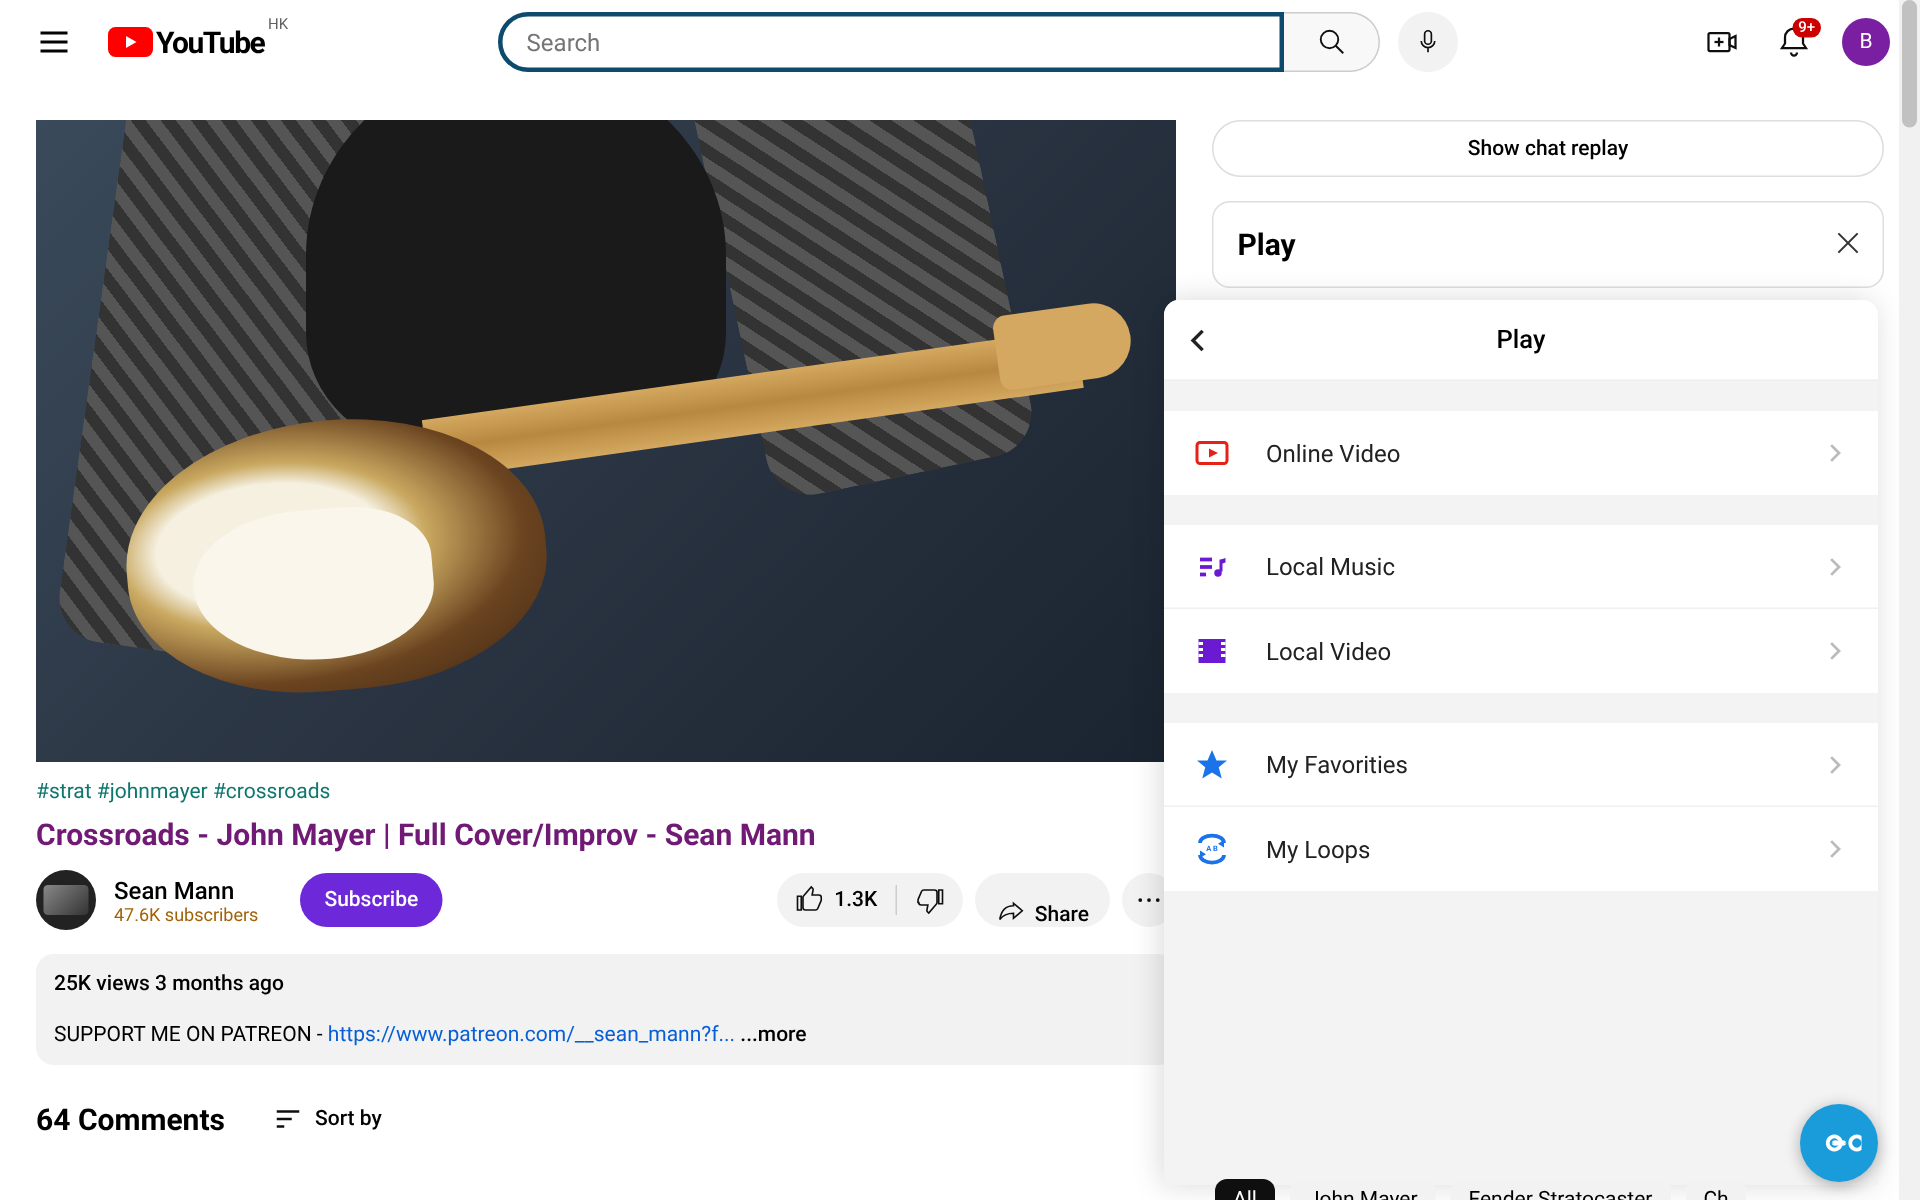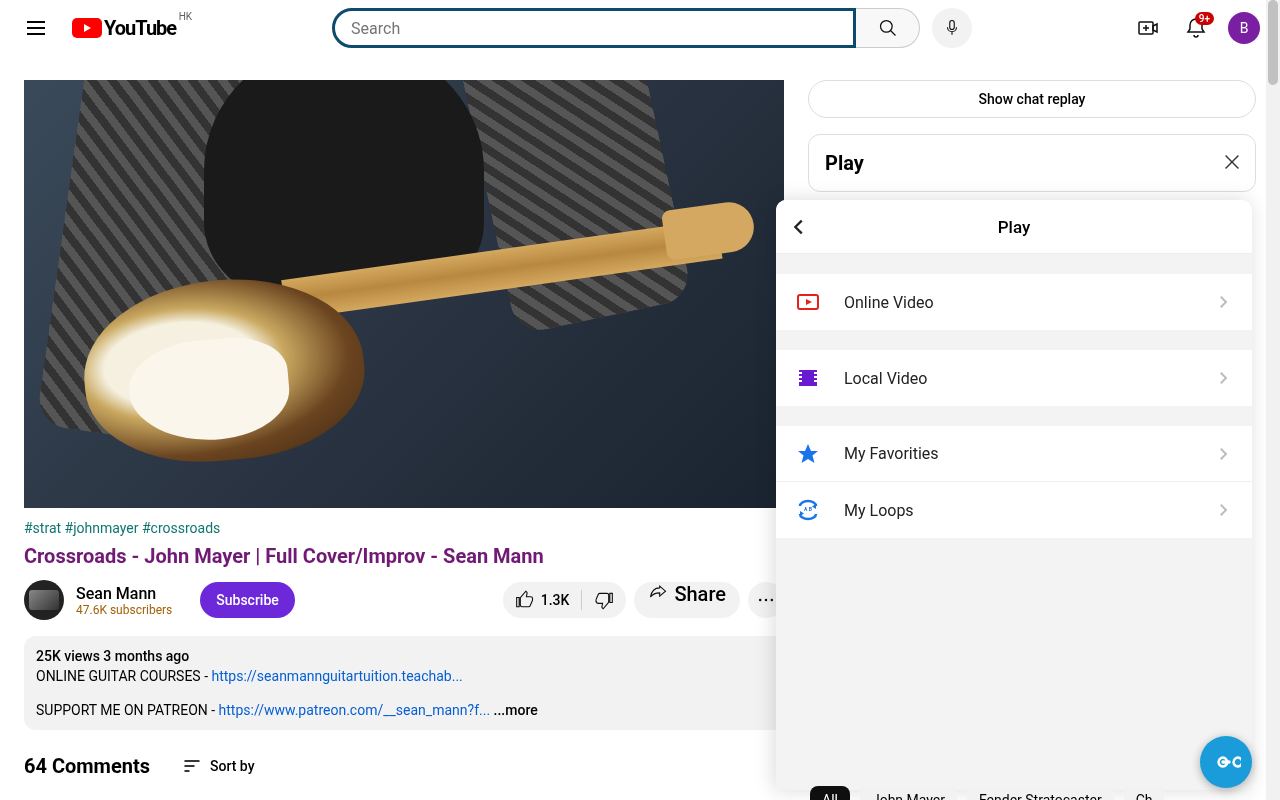--- a/index.html
+++ b/index.html
@@ -46,21 +46,21 @@
 .channel-avatar { width: 40px; height: 40px; border-radius: 50%; background: #222; display: flex; align-items: center; justify-content: center; overflow: hidden; }
 .channel-avatar-inner { width: 30px; height: 20px; background: linear-gradient(135deg, #888, #333); border-radius: 3px; }
 .channel-name { font-size: 16px; font-weight: 500; }
 .channel-subs { font-size: 12px; color: #a16207; text-align: center; }
 .subscribe-btn { background: #6d28d9; color: #fff; border: none; padding: 10px 16px; border-radius: 18px; font-size: 14px; font-weight: 500; cursor: pointer; margin-left: 16px; }
 .actions { display: flex; gap: 8px; }
 .pill-btn { display: flex; align-items: center; background: #f2f2f2; border-radius: 18px; height: 36px; cursor: pointer; }
 .like-group { display: flex; }
 .like-btn { padding: 0 12px; display: flex; align-items: center; gap: 6px; font-size: 14px; font-weight: 500; }
 .divider-v { width: 1px; height: 20px; background: #ccc; }
-.share-btn { padding: 0 14px; display: flex; align-items: flex-start; gap: 6px; font-size: 20px; font-weight: 500; }
+.share-btn { padding: 0 14px; display: flex; align-items: flex-end; gap: 6px; font-size: 14px; font-weight: 500; }
 .more-btn { width: 36px; justify-content: center; }
 .description { background: #f2f2f2; border-radius: 12px; padding: 12px; margin-top: 16px; font-size: 14px; }
 .desc-meta { font-weight: 500; margin-bottom: 4px; }
 .desc-line { margin-top: 2px; }
 .desc-link { color: #065fd4; text-decoration: none; }
 .more-link { font-weight: 500; cursor: pointer; }
 .comments-header { display: flex; align-items: center; gap: 32px; margin-top: 24px; }
 .comments-count { font-size: 20px; font-weight: 700; }
 .sort-btn { display: flex; align-items: center; gap: 8px; font-size: 14px; font-weight: 500; cursor: pointer; }
 
@@ -206,21 +206,20 @@
           <svg width="20" height="20" viewBox="0 0 24 24">
               <circle cx="5" cy="12" r="1.5" fill="#0f0f0f"></circle>
               <circle cx="12" cy="12" r="1.5" fill="#0f0f0f"></circle>
               <circle cx="19" cy="12" r="1.5" fill="#0f0f0f"></circle>
             </svg>
         </div>
       </div>
     </div>
     <div class="description">
       <div class="desc-meta">25K views  3 months ago</div>
-      <div class="desc-line"><span>ONLINE GUITAR COURSES -  </span><a class="desc-link">https://seanmannguitartuition.teachab...</a></div>
       <div class="desc-line" style="margin-top:18px"><span>SUPPORT ME ON PATREON - </span><a class="desc-link">https://www.patreon.com/__sean_mann?f...</a>  <span class="more-link">...more</span></div>
     </div>
     <div class="comments-header">
       <div class="comments-count">64 Comments</div>
       <div class="sort-btn">
         <svg width="20" height="20" viewBox="0 0 24 24">
             <line x1="3" y1="6" x2="21" y2="6" stroke="#0f0f0f" stroke-width="2"></line>
             <line x1="3" y1="12" x2="15" y2="12" stroke="#0f0f0f" stroke-width="2"></line>
             <line x1="3" y1="18" x2="9" y2="18" stroke="#0f0f0f" stroke-width="2"></line>
           </svg>
@@ -268,20 +267,38 @@
           </svg>
       </div>
     </div>
   </div>
 
   <div class="ext-section-gap"></div>
   <div class="ext-list">
     <div class="ext-item">
       <div class="ext-icon">
         <svg width="24" height="24" viewBox="0 0 24 24">
+            <line x1="4" y1="7" x2="12" y2="7" stroke="#6a1bd1" stroke-width="2.5"></line>
+            <line x1="4" y1="12" x2="12" y2="12" stroke="#6a1bd1" stroke-width="2.5"></line>
+            <line x1="4" y1="17" x2="8" y2="17" stroke="#6a1bd1" stroke-width="2.5"></line>
+            <path d="M18 7v8" stroke="#6a1bd1" stroke-width="2"></path>
+            <circle cx="16" cy="16" r="2.5" fill="#6a1bd1"></circle>
+            <path d="M18 7l3-1v3l-3 1" fill="#6a1bd1"></path>
+          </svg>
+      </div>
+      <div class="ext-label">Local Music</div>
+      <div class="ext-chevron">
+        <svg width="18" height="18" viewBox="0 0 24 24">
+            <polyline points="9,5 16,12 9,19" fill="none" stroke="#bbb" stroke-width="2.5"></polyline>
+          </svg>
+      </div>
+    </div>
+    <div class="ext-item">
+      <div class="ext-icon">
+        <svg width="24" height="24" viewBox="0 0 24 24">
             <rect x="3" y="4" width="18" height="16" fill="#6a1bd1"></rect>
             <rect x="3" y="6" width="3" height="2" fill="#fff"></rect>
             <rect x="3" y="10" width="3" height="2" fill="#fff"></rect>
             <rect x="3" y="14" width="3" height="2" fill="#fff"></rect>
             <rect x="18" y="6" width="3" height="2" fill="#fff"></rect>
             <rect x="18" y="10" width="3" height="2" fill="#fff"></rect>
             <rect x="18" y="14" width="3" height="2" fill="#fff"></rect>
           </svg>
       </div>
       <div class="ext-label">Local Video</div>

